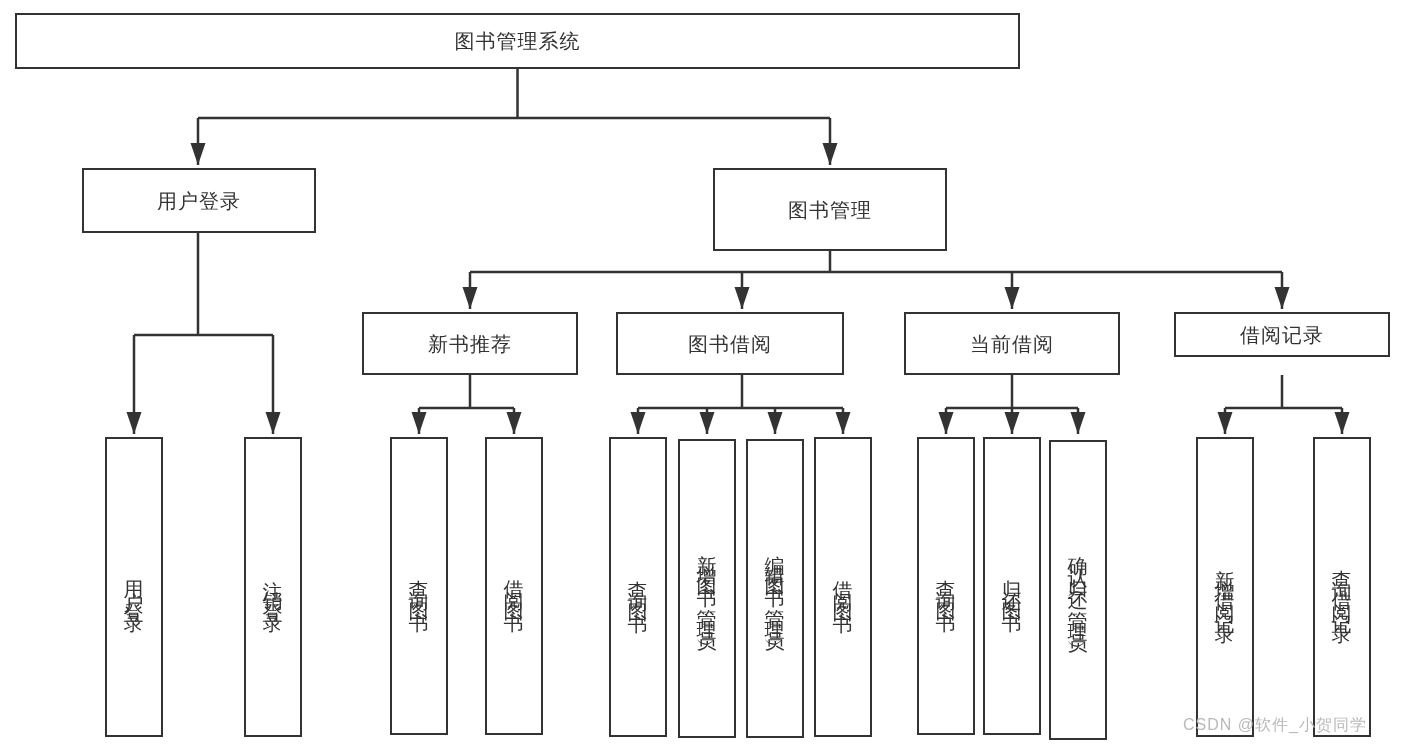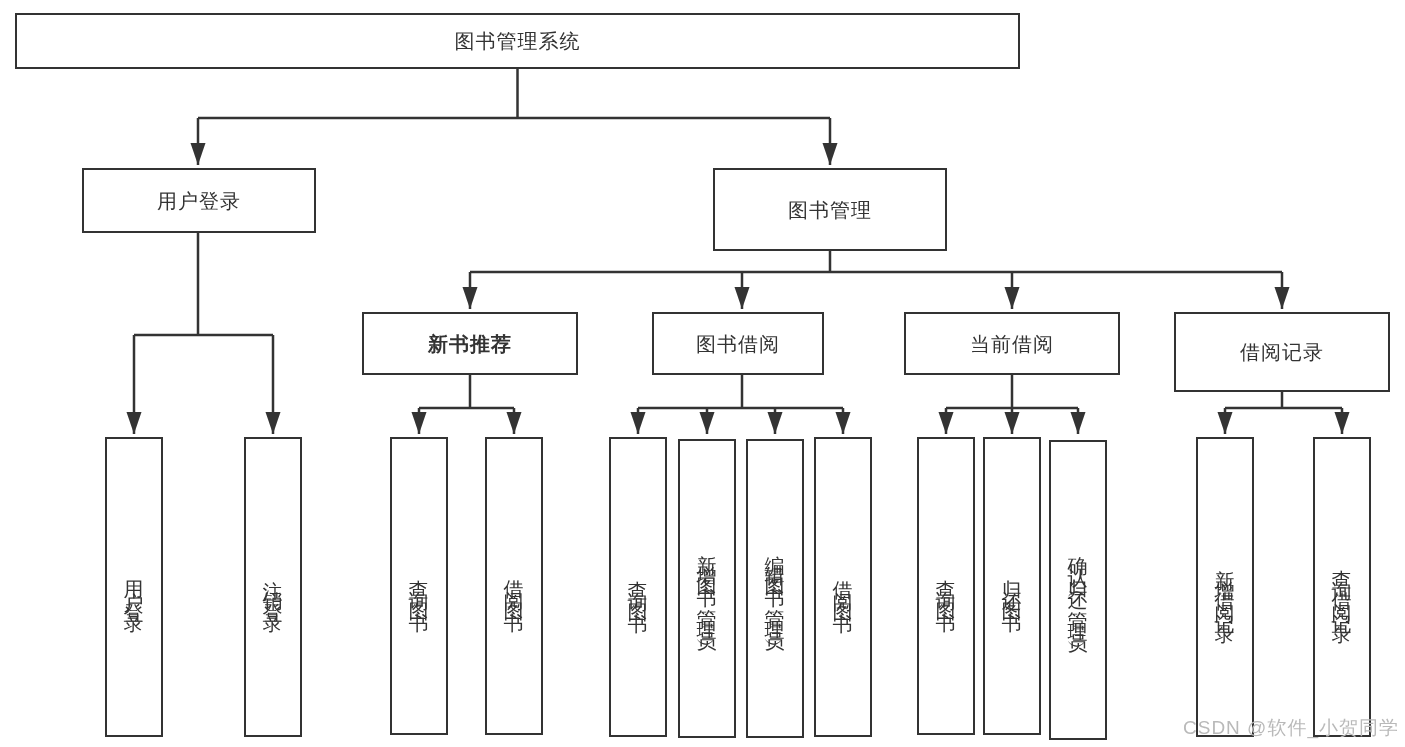--- a/index.html
+++ b/index.html
@@ -43,21 +43,21 @@
   }
   .vbox span{
     writing-mode:vertical-rl;
     letter-spacing:11px;
     line-height:1;
     font-size:20px;
   }
   .watermark{
     position:absolute;
     left:1183px;top:715px;
-    font-size:19px;
+    font-size:16px;
     color:var(--wm);
     z-index:3;
     letter-spacing:1px;
     white-space:nowrap;
   }
 </style>
 </head>
 <body>
 
 <div class="canvas">
@@ -121,30 +121,30 @@
     <span>图书管理系统</span>
   </div>
 
   <div class="box" style="left:82px;top:168px;width:234px;height:65px;">
     <span>用户登录</span>
   </div>
   <div class="box" style="left:713px;top:168px;width:234px;height:83px;">
     <span>图书管理</span>
   </div>
 
-  <div class="box" style="left:362px;top:312px;width:216px;height:63px;font-weight:bold;">
+  <div class="box" style="left:362px;top:312px;width:216px;height:63px;">
     <span>新书推荐</span>
   </div>
-  <div class="box" style="left:652px;top:312px;width:172px;height:63px;">
+  <div class="box" style="left:616px;top:312px;width:228px;height:63px;">
     <span>图书借阅</span>
   </div>
   <div class="box" style="left:904px;top:312px;width:216px;height:63px;">
     <span>当前借阅</span>
   </div>
-  <div class="box" style="left:1174px;top:312px;width:216px;height:80px;">
+  <div class="box" style="left:1174px;top:312px;width:216px;height:45px;">
     <span>借阅记录</span>
   </div>
 
   <div class="box vbox" style="left:105px;top:437px;width:58px;height:300px;">
     <span>用户登录</span>
   </div>
   <div class="box vbox" style="left:244px;top:437px;width:58px;height:300px;">
     <span>注销登录</span>
   </div>
 

